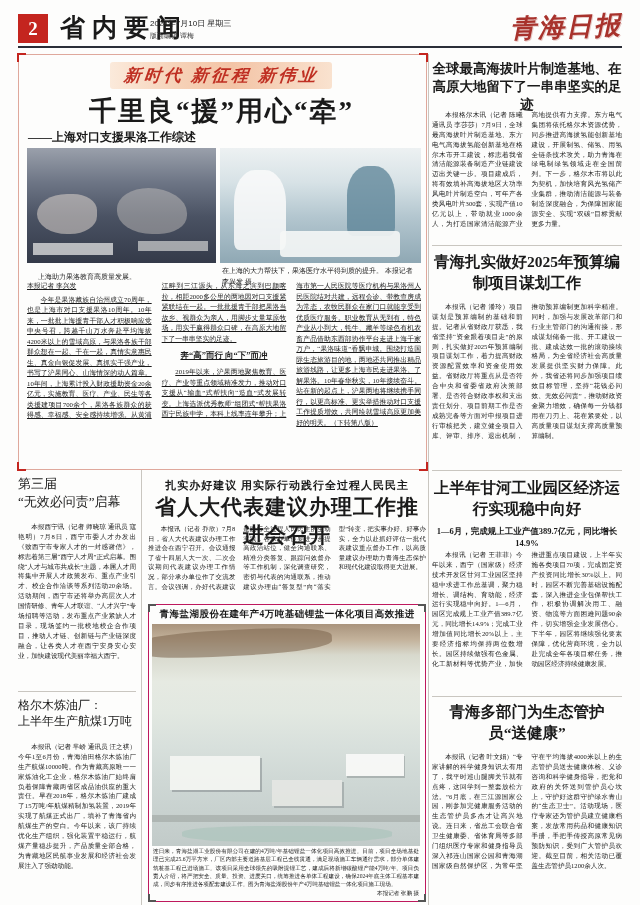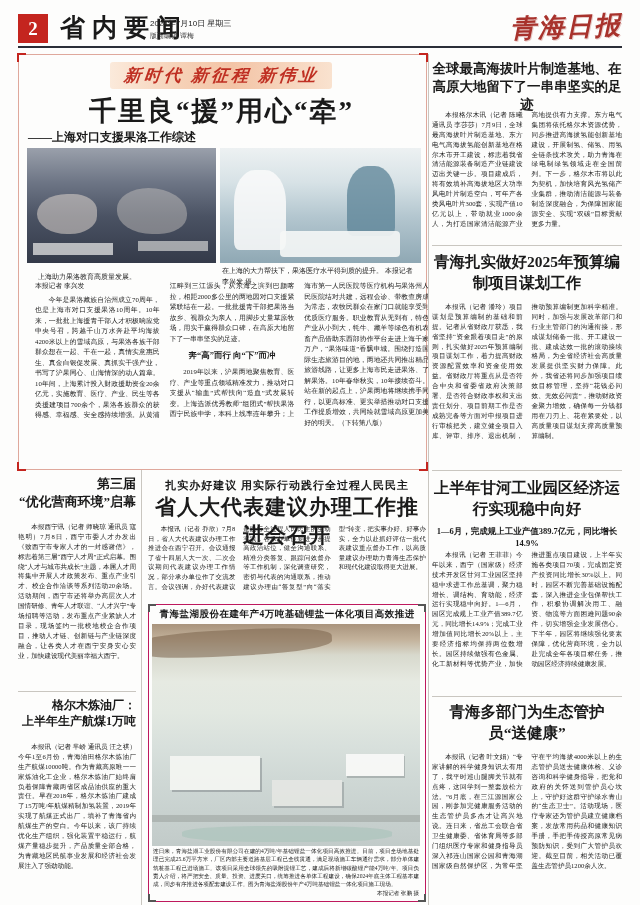--- a/index.html
+++ b/index.html
@@ -39,33 +39,33 @@
   .photoL .blob1{position:absolute;left:10px;top:46px;width:60px;height:40px;background:rgba(222,214,205,.55);border-radius:50% 40% 45% 50%;}
   .photoL .blob2{position:absolute;left:90px;top:40px;width:70px;height:46px;background:rgba(205,200,196,.45);border-radius:45% 55% 40% 50%;}
   .photoL .key1{position:absolute;left:6px;bottom:8px;width:80px;height:12px;background:rgba(240,240,238,.7);}
   .photoL .key2{position:absolute;right:8px;bottom:12px;width:70px;height:10px;background:rgba(235,235,232,.6);}
   .photoR{left:220px;top:148px;width:201px;height:115px;
           background:linear-gradient(180deg,#edf1f2 0%,#d7e2e6 30%,#b3c6cf 60%,#8fa8b4 100%);}
   .photoR .coat{position:absolute;left:14px;top:22px;width:52px;height:80px;background:rgba(250,250,250,.85);border-radius:40% 40% 10% 10%;}
   .photoR .scrub{position:absolute;right:26px;top:18px;width:48px;height:70px;background:rgba(90,130,150,.75);border-radius:42% 42% 12% 12%;}
   .photoR .bed{position:absolute;left:60px;bottom:6px;width:120px;height:26px;background:rgba(245,247,246,.9);border-radius:4px;}
   .cap{font-size:7px;line-height:1.5;color:#222;}
-  .lead-body{left:35px;top:281px;width:394px;height:184px;overflow:hidden;
-             column-count:3;column-gap:10px;font-size:6.8px;line-height:1.55;text-align:justify;}
+  .lead-body{left:27px;top:281px;width:394px;height:184px;overflow:hidden;
+             column-count:3;column-gap:10px;font-size:6.8px;line-height:1.55;text-align:justify;text-decoration:underline;}
   .lead-body p{margin:0 0 2px 0;text-indent:2em;}
   .lead-body .byline{text-indent:0;text-align:left;margin-bottom:3px;}
   .lead-body .subhead{text-indent:0;text-align:center;font-weight:bold;font-size:8.5px;margin:5px 0;}
   
   .rhead{width:190px;text-align:center;font-weight:900;line-height:1.35;}
   .rbody{width:190px;overflow:hidden;column-count:2;column-gap:9px;font-size:6.6px;line-height:1.5;
          text-align:justify;}
   .rbody p{margin:0;text-indent:2em;}
   .deck{width:190px;text-align:center;font-size:8.5px;font-weight:bold;line-height:1.4;}
   
-  .lhead{width:118px;text-align:right;font-weight:700;line-height:1.35;}
+  .lhead{width:118px;text-align:left;font-weight:400;line-height:1.35;}
   .lbody{width:118px;overflow:hidden;font-size:6.6px;line-height:1.5;text-align:justify;}
   .lbody p{margin:0;text-indent:2em;}
   
   .kicker{left:148px;top:478px;width:278px;text-align:center;font-weight:bold;font-size:11px;letter-spacing:1px;}
   .m-headline{left:148px;top:493px;width:278px;text-align:center;font-weight:900;font-size:21px;letter-spacing:1px;}
   .m-body{left:148px;top:524px;width:278px;height:76px;overflow:hidden;column-count:3;column-gap:8px;
           font-size:6.4px;line-height:1.5;text-align:justify;}
   .m-body p{margin:0;text-indent:2em;}
   
   .saltbox{left:148px;top:604px;width:276px;height:296px;border:1px solid #be185d;}
@@ -153,21 +153,21 @@
   </div>
   <div class="abs hline" style="left:432px;top:696px;width:190px;"></div>
 
   <div class="abs rhead" style="left:432px;top:702px;font-size:15.5px;">青海多部门为生态管护员“送健康”</div>
   <div class="abs rbody" style="left:432px;top:752px;height:150px;">
     <p>本报讯（记者 叶文娟）“专家讲解的科学健身知识太有用了，我平时巡山腿脚关节就有点疼，这回学到一整套放松方法。”6月底，在三江源国家公园，刚参加完健康服务活动的生态管护员多杰才让高兴地说。连日来，省总工会联合省卫生健康委、省体育局等多部门组织医疗专家和健身指导员深入祁连山国家公园和青海湖国家级自然保护区，为常年坚守在平均海拔4000米以上的生态管护员送去健康体检、义诊咨询和科学健身指导，把党和政府的关怀送到管护员心坎上，守护好这群守护绿水青山的“生态卫士”。活动现场，医疗专家还为管护员建立健康档案，发放常用药品和健康知识手册，手把手传授高原常见病预防知识，受到广大管护员欢迎。截至目前，相关活动已覆盖生态管护员1200余人次。</p>
   </div>
 
   <div class="abs lhead" style="left:18px;top:475px;font-size:13px;">
     <div>第三届</div>
-    <div>“优化营商环境”启幕</div>
+    <div>“无效必问责”启幕</div>
   </div>
   <div class="abs lbody" style="left:18px;top:522px;height:166px;">
     <p>本报西宁讯（记者 师晓琼 通讯员 寇艳明）7月8日，西宁市委人才办发出《致西宁市专家人才的一封感谢信》，标志着第三届“西宁人才周”正式启幕。围绕“人才与城市共成长”主题，本届人才周将集中开展人才政策发布、重点产业引才、校企合作洽谈等系列活动20余场。活动期间，西宁市还将举办高层次人才国情研修、青年人才联谊、“人才兴宁”专场招聘等活动，发布重点产业紧缺人才目录，现场签约一批校地校企合作项目，推动人才链、创新链与产业链深度融合，让各类人才在西宁安身安心安业，加快建设现代美丽幸福大西宁。</p>
   </div>
   <div class="abs hline" style="left:18px;top:691px;width:118px;"></div>
 
   <div class="abs lhead" style="left:18px;top:697px;font-size:12px;">
     <div>格尔木炼油厂：</div>
     <div>上半年生产航煤1万吨</div>
   </div>

